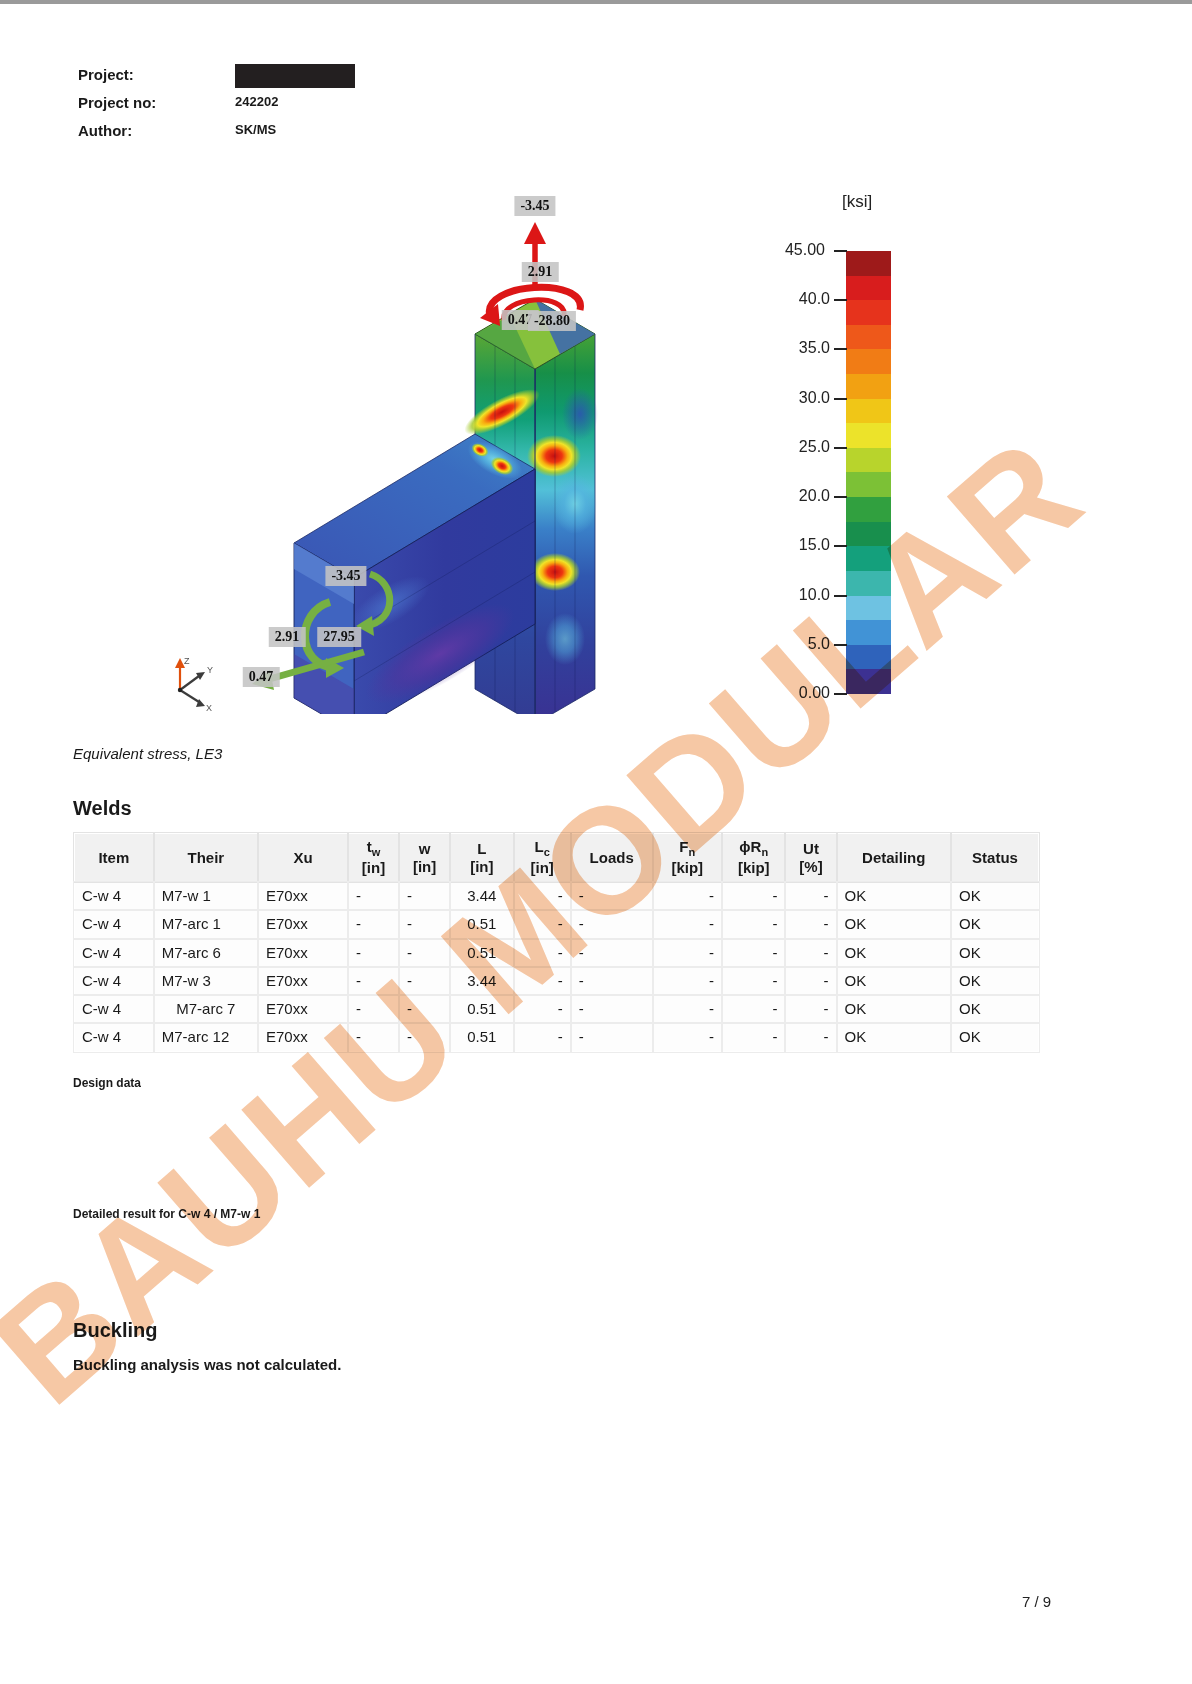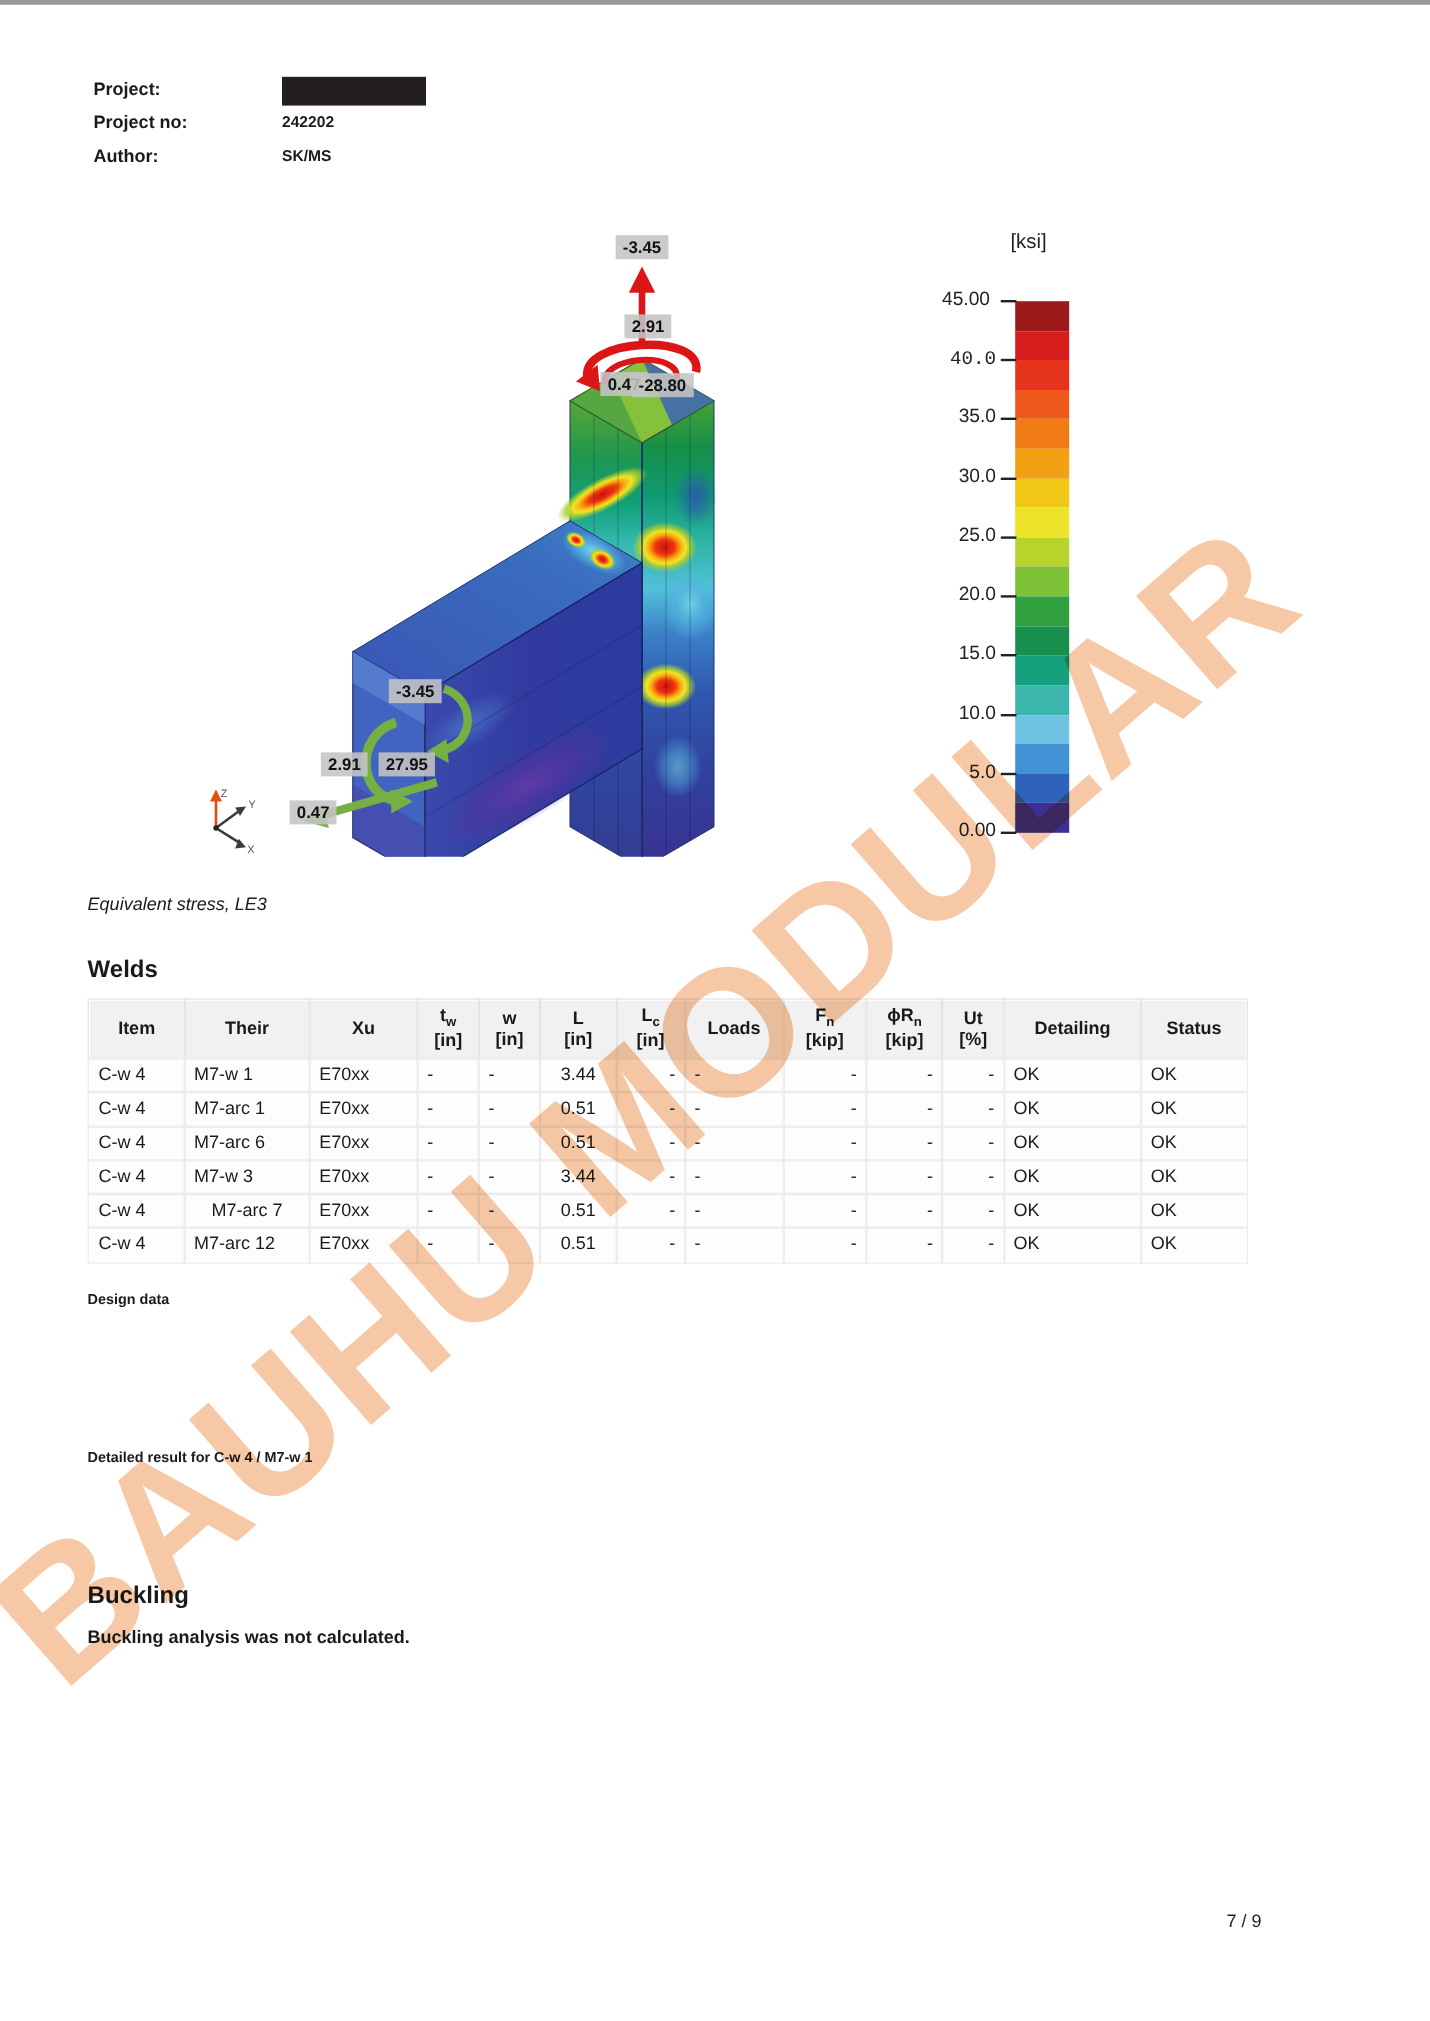--- a/index.html
+++ b/index.html
@@ -13,21 +13,21 @@
   
   .logo-row{display:flex;align-items:center;gap:5px;}
   .logo-box{background:#f26a21;border-radius:6px;padding:1px 9px 3px 9px;}
   .logo-idea{color:#ffffff;font-weight:bold;font-style:italic;font-size:22px;letter-spacing:1px;}
   .logo-statica{color:#3a3a3a;font-weight:bold;font-size:23px;}
   .logo-reg{font-size:10px;vertical-align:super;color:#3a3a3a;font-weight:bold;}
   .logo-tag{margin-top:4px;font-size:9px;color:#8e8e8e;letter-spacing:.4px;}
   
   .figure{width:470px;height:530px;}
   .chip{position:absolute;transform:translate(-50%,-50%);background:rgba(196,196,196,.88);
-        padding:0 6px;font-size:14px;font-weight:bold;color:#111;white-space:nowrap;line-height:20px;}
+        padding:0 6px;font-size:14px;font-weight:bold;color:#111;white-space:nowrap;line-height:20px;font-family:Liberation Serif, serif;}
   
   .legend{width:140px;height:525px;font-size:16px;}
   .legend-title{position:absolute;left:62px;top:0;font-size:17px;color:#222;}
   .legend-bar{position:absolute;left:66px;top:59px;width:45px;height:443px;display:flex;flex-direction:column;}
   .legend-bar div{flex:1;}
   .legend-tick{position:absolute;left:54px;width:13px;height:2px;background:#222;}
   .legend-lab{position:absolute;left:0;width:50px;text-align:right;font-size:16px;color:#222;}
   
   .caption{font-style:italic;font-size:15px;}
   .h1{font-weight:bold;font-size:20px;}
@@ -208,21 +208,21 @@
         <div style="background: rgb(20, 160, 124);"></div>
         <div style="background: rgb(60, 182, 173);"></div>
         <div style="background: rgb(110, 194, 226);"></div>
         <div style="background: rgb(65, 147, 214);"></div>
         <div style="background: rgb(47, 99, 187);"></div>
         <div style="background: rgb(60, 49, 146);"></div>
       </div>
   <div class="legend-tick" style="top: 58px;"></div>
       <div class="legend-lab" style="top: 49px; text-align: center;">45.00</div>
       <div class="legend-tick" style="top: 107.222px;"></div>
-      <div class="legend-lab" style="top: 98.2222px; font-family: Liberation Mono, monospace;">40.0</div>
+      <div class="legend-lab" style="top: 98.2222px;">40.0</div>
       <div class="legend-tick" style="top: 156.444px;"></div>
       <div class="legend-lab" style="top: 147.444px;">35.0</div>
       <div class="legend-tick" style="top: 205.667px;"></div>
       <div class="legend-lab" style="top: 196.667px;">30.0</div>
       <div class="legend-tick" style="top: 254.889px;"></div>
       <div class="legend-lab" style="top: 245.889px;">25.0</div>
       <div class="legend-tick" style="top: 304.111px;"></div>
       <div class="legend-lab" style="top: 295.111px;">20.0</div>
       <div class="legend-tick" style="top: 353.333px;"></div>
       <div class="legend-lab" style="top: 344.333px;">15.0</div>

